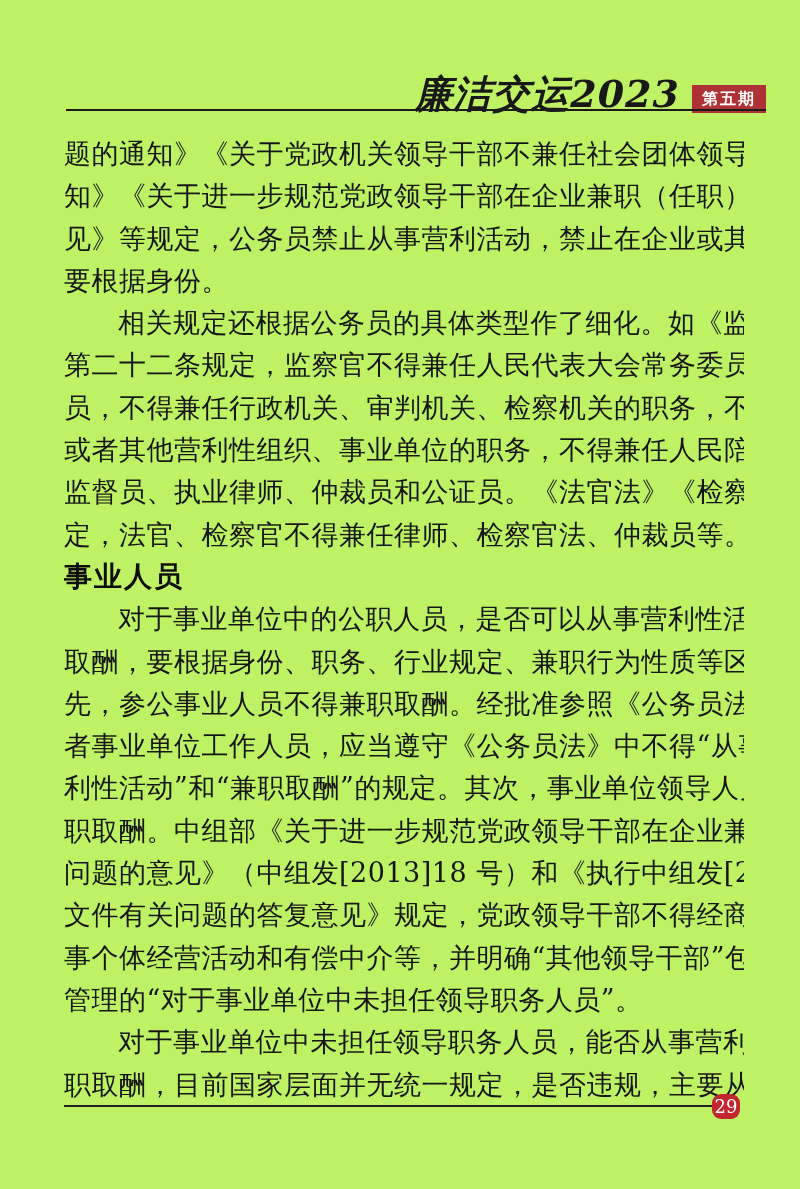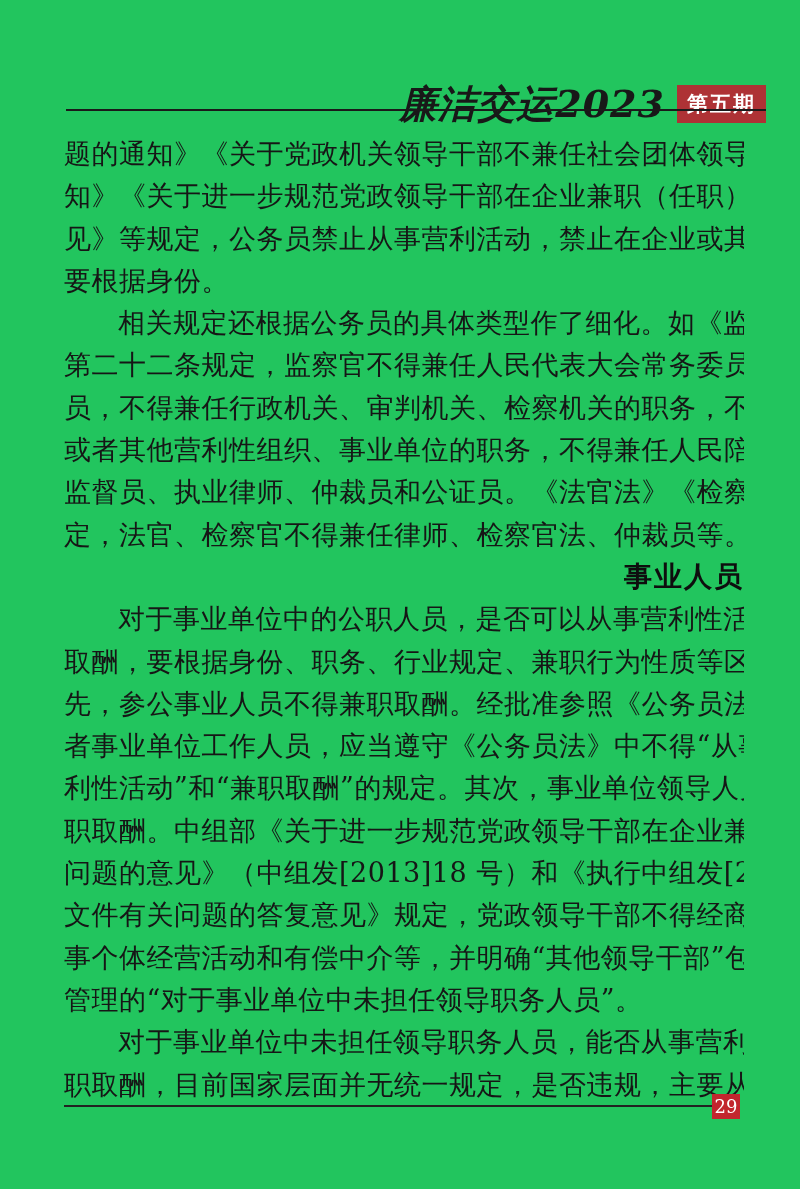--- a/index.html
+++ b/index.html
@@ -1,21 +1,21 @@
 <!DOCTYPE html>
 <html><head>
 <meta charset="utf-8">
 <style>
   * { margin: 0; padding: 0; box-sizing: border-box; }
   html, body { background: #ffffff; }
   .page {
     position: relative;
     width: 800px;
     height: 1189px;
-    background: #22c55e;
+    background: #bef264;
     overflow: hidden;
     font-family: "DejaVu Serif", serif;
     color: #161616;
   }
 
   
   .header {
     position: absolute;
     top: 58px;
     left: 66px;
@@ -32,28 +32,28 @@
     font-size: 38px;
     line-height: 46px;
     color: #181818;
     letter-spacing: 1px;
     white-space: nowrap;
   }
   .issue-badge {
     display: flex;
     align-items: center;
     justify-content: center;
-    height: 38px;
+    height: 28px;
     padding: 0 10px;
     margin-bottom: 4px;
     background: #ae3235;
     color: #ffffff;
     font-family: "DejaVu Serif", serif;
     font-weight: 700;
-    font-size: 21px;
+    font-size: 16px;
     letter-spacing: 2px;
     white-space: nowrap;
     margin-top: 27px;
   }
   .header-rule {
     position: absolute;
     top: 109px;
     left: 66px;
     width: 700px;
     height: 2px;
@@ -78,21 +78,21 @@
     overflow: hidden;
   }
   .line.end { text-align-last: left; }
   .line.indent { text-indent: 54px; }
   .section-heading {
     font-family: "DejaVu Sans", sans-serif;
     font-weight: 700;
     font-size: 28px;
     line-height: 42.3px;
     height: 42.3px;
-    text-align: right;
+    text-align: left;
     letter-spacing: 2px;
     color: #0e0e0e;
   }
 
   
   .footer-rule {
     position: absolute;
     top: 1105px;
     left: 64px;
     width: 648px;
@@ -105,20 +105,21 @@
     left: 712px;
     width: 28px;
     height: 25px;
     background: #c2262e;
     color: #ffffff;
     font-family: "DejaVu Serif", serif;
     font-size: 18px;
     display: flex;
     align-items: center;
     justify-content: center;
+    border-radius: 9px;
   }
 </style>
 </head>
 <body>
 
 <div class="page">
 
   <div class="header">
     <div class="journal-title">廉洁交运2023</div>
     <div class="issue-badge">第五期</div>

